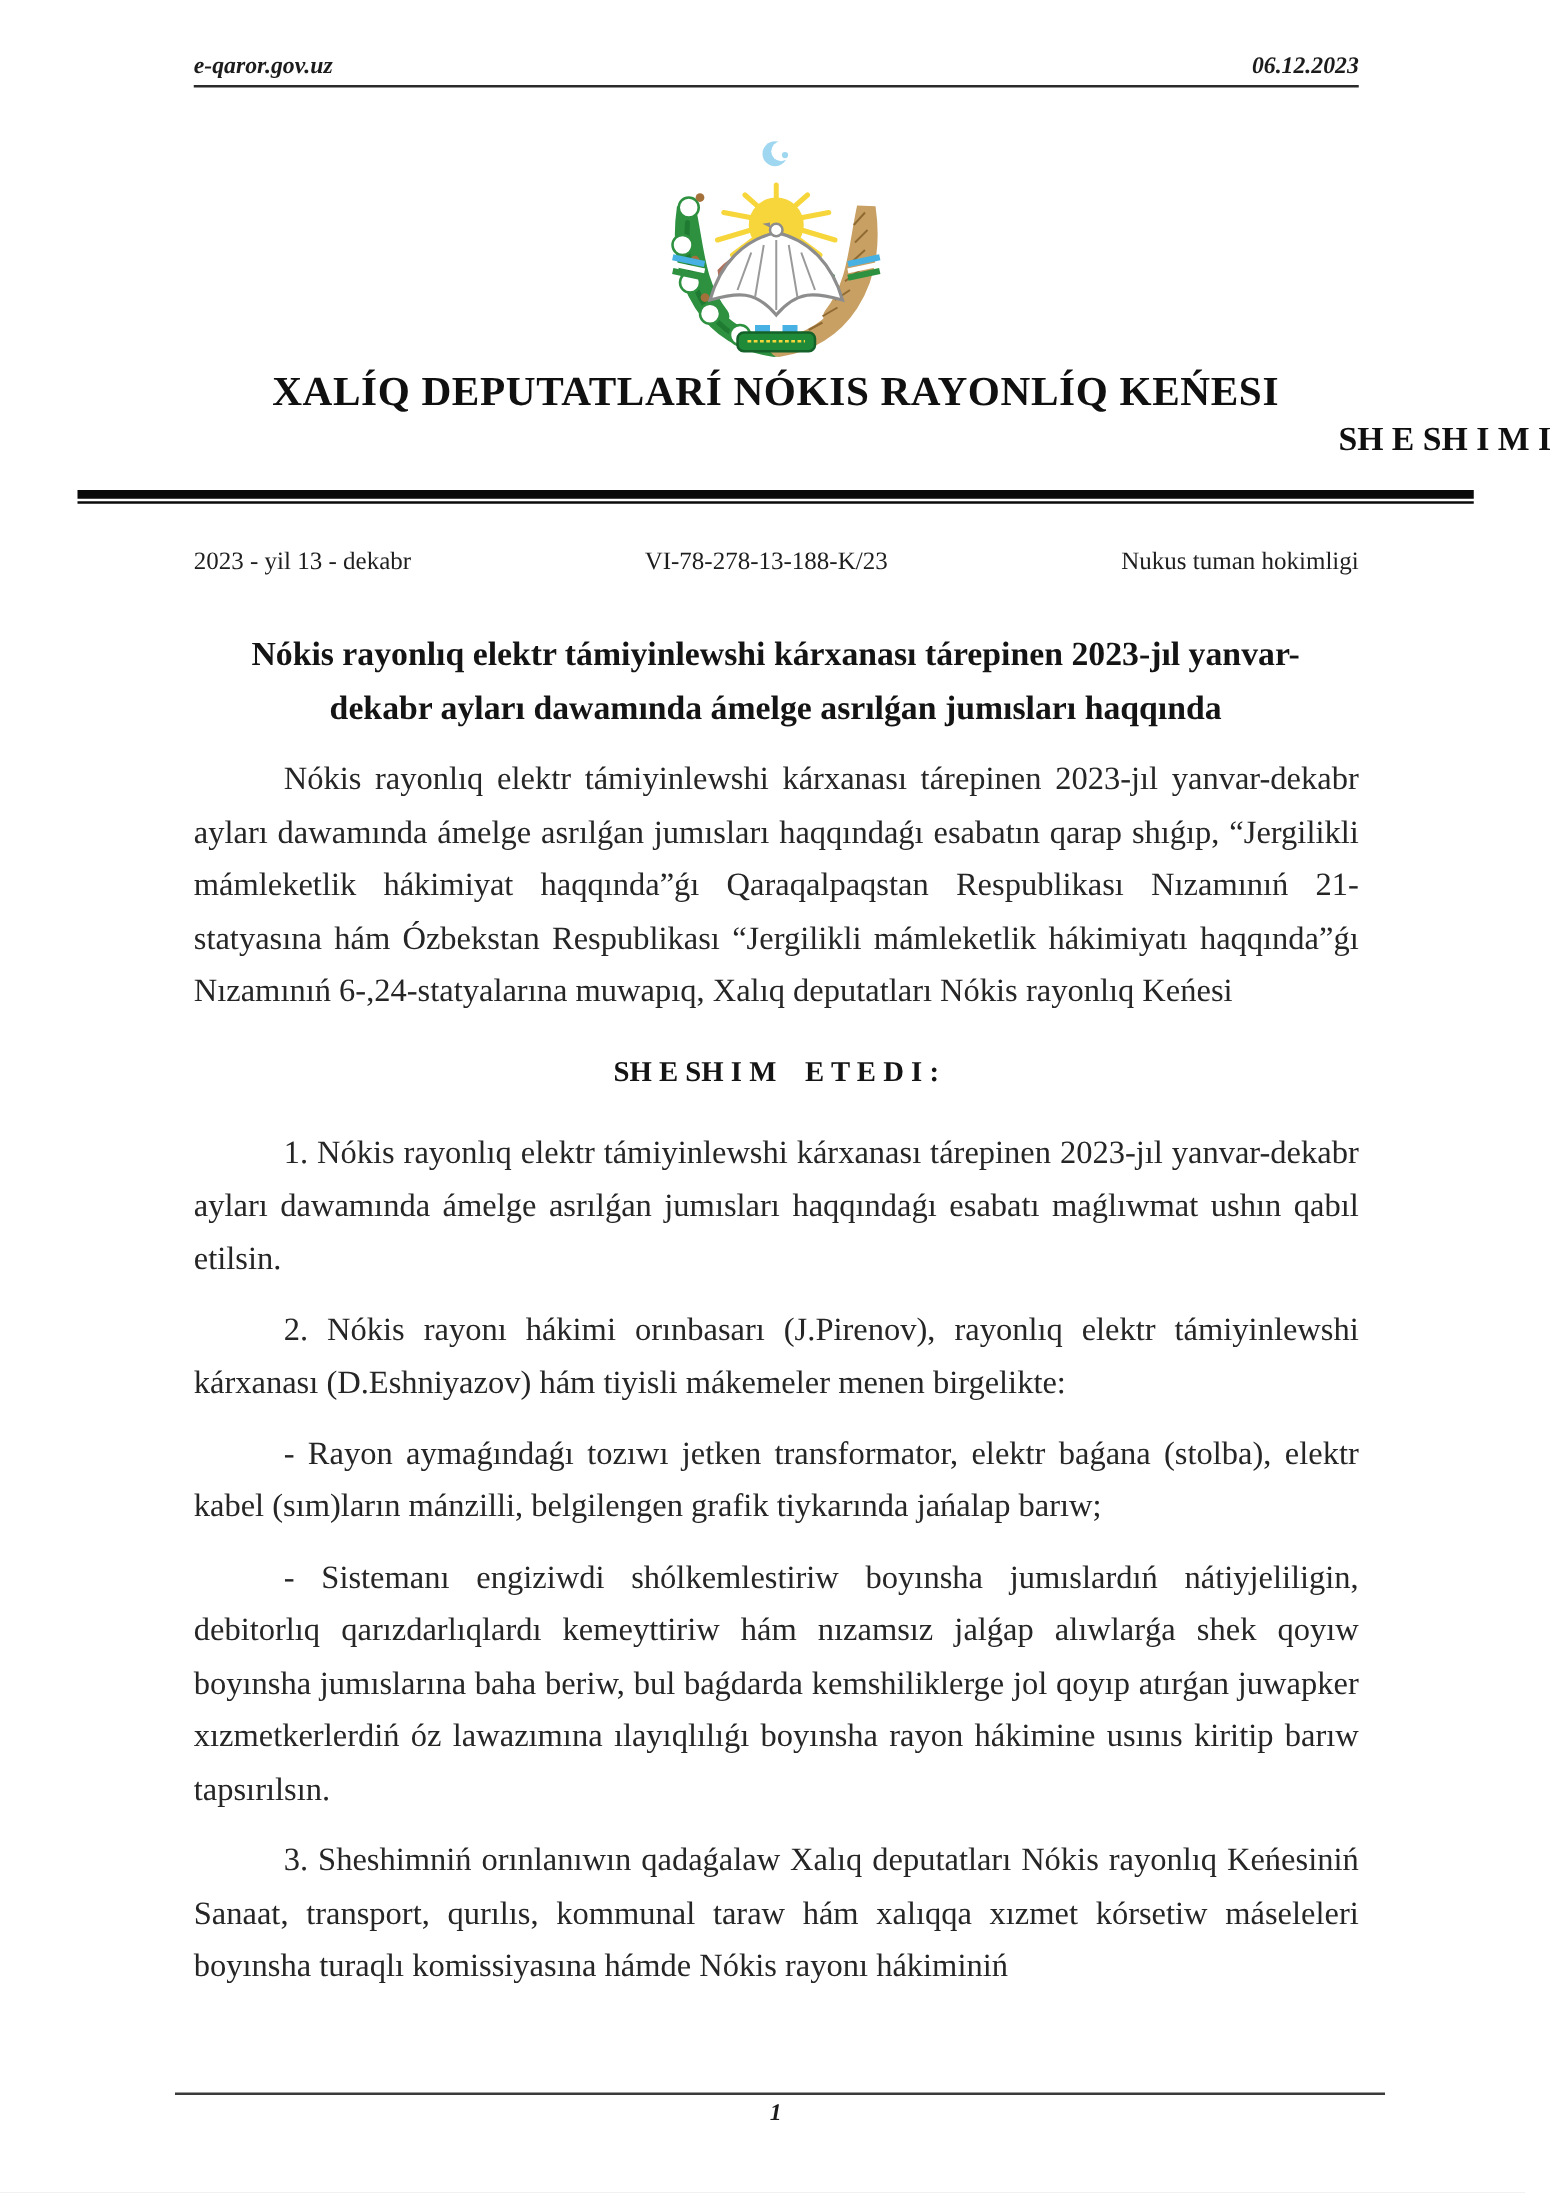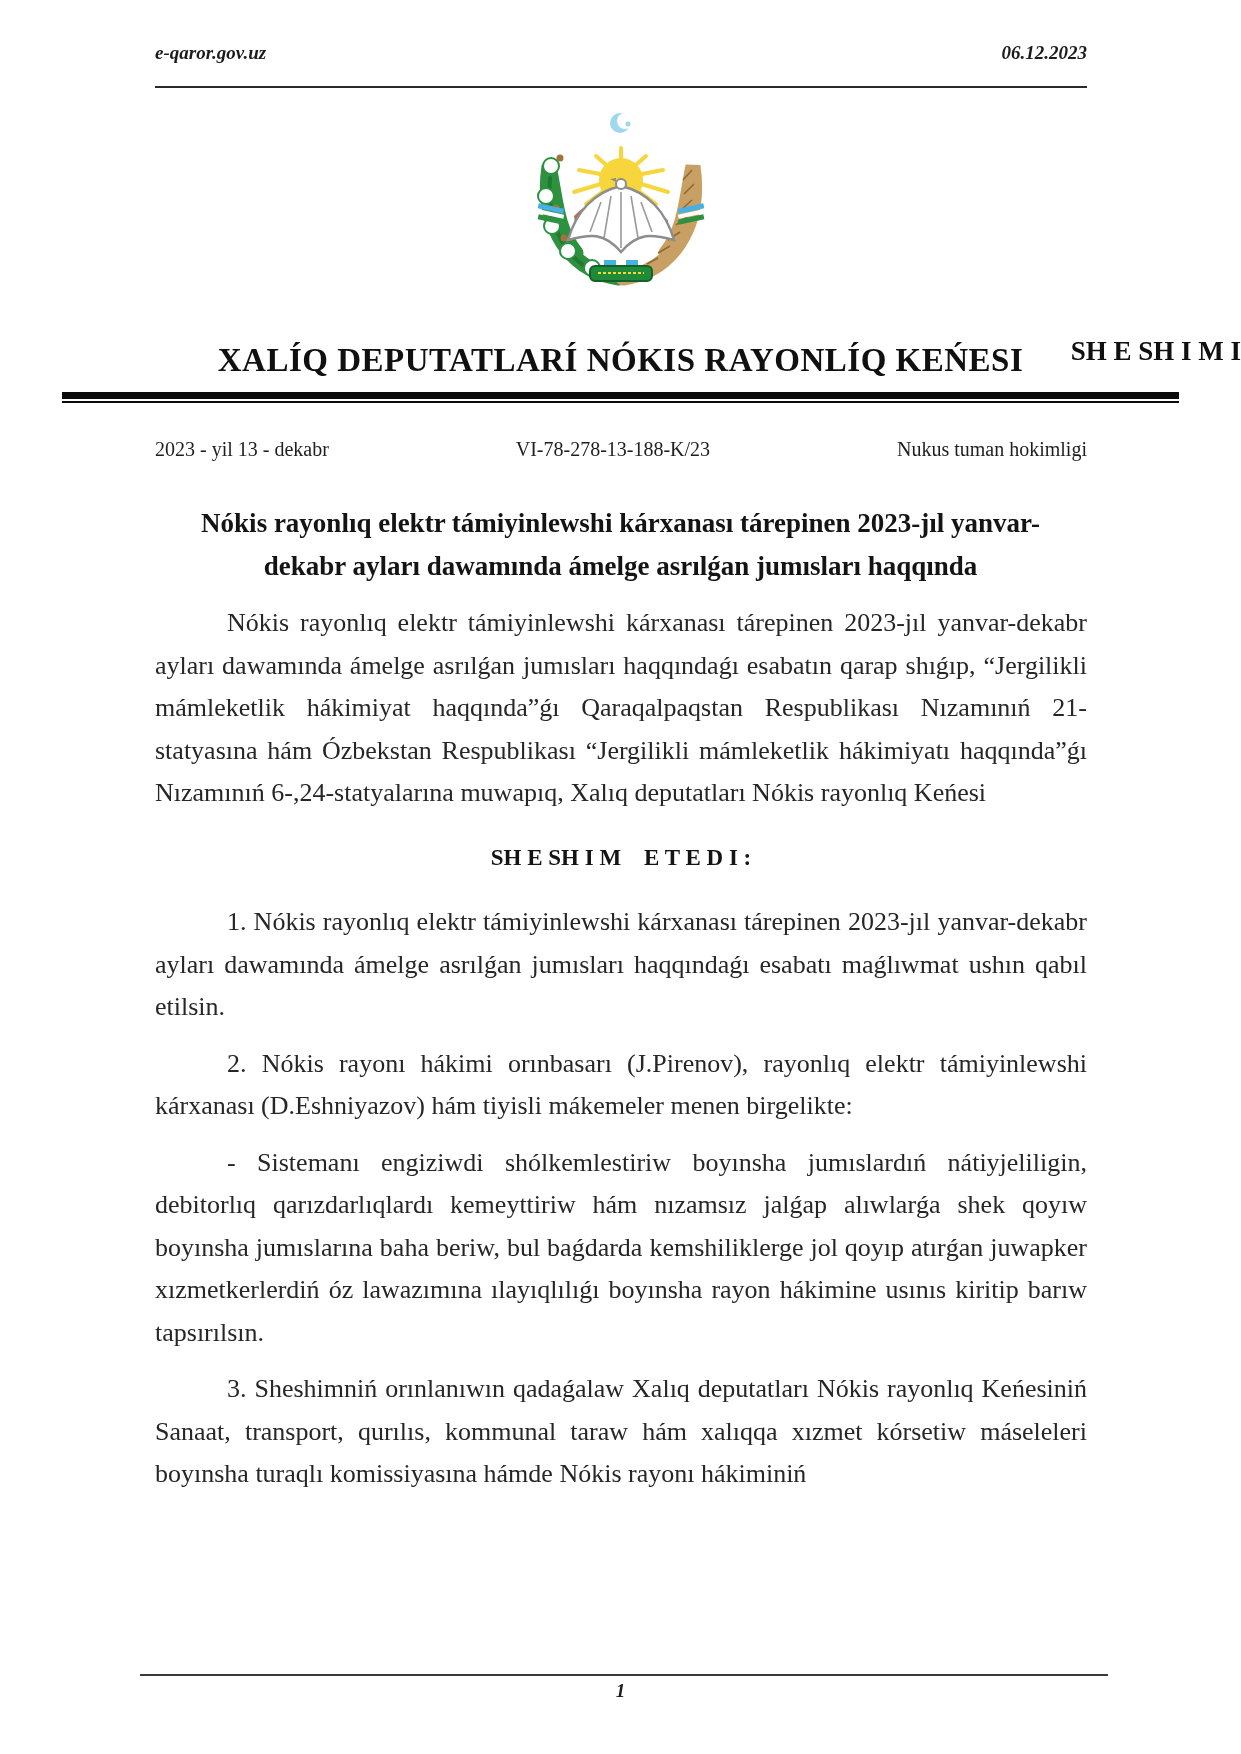--- a/index.html
+++ b/index.html
@@ -20,41 +20,40 @@
     position: absolute;
     top: 42px; left: 155px; width: 932px;
     display: flex;
     justify-content: space-between;
     align-items: flex-end;
     font-size: 19px;
     font-weight: bold;
     font-style: italic;
     color: #1c1c1c;
     border-bottom: 2px solid #2a2a2a;
-    padding-bottom: 22px;
+    padding-bottom: 4px;
   }
 
   
   .emblem-wrap {
     position: absolute;
     top: 108px; left: 50%;
     transform: translateX(-50%);
     width: 210px; height: 180px;
   }
 
   
   .org-title {
     position: absolute;
     top: 296px; left: 0; width: 100%;
     text-align: center;
     font-size: 33px;
     font-weight: bold;
     letter-spacing: 0.5px;
     color: #101010;
-    margin-top: 46px;
   }
   .doc-type {
     position: absolute;
     top: 336px; left: 0; width: 100%;
     text-align: right;
     font-size: 27px;
     font-weight: bold;
     color: #101010;
     white-space: pre-wrap;
   }
@@ -217,20 +216,21 @@
     <span>Nukus tuman hokimligi</span>
   </div>
 
   <div class="subject">Nókis rayonlıq elektr támiyinlewshi kárxanası tárepinen 2023-jıl yanvar-dekabr ayları dawamında ámelge asrılǵan jumısları haqqında</div>
 
   <div class="body-text">
     <p>Nókis rayonlıq elektr támiyinlewshi kárxanası tárepinen 2023-jıl yanvar-dekabr ayları dawamında ámelge asrılǵan jumısları haqqındaǵı esabatın qarap shıǵıp, “Jergilikli mámleketlik hákimiyat haqqında”ǵı Qaraqalpaqstan Respublikası Nızamınıń 21-statyasına hám Ózbekstan Respublikası “Jergilikli mámleketlik hákimiyatı haqqında”ǵı Nızamınıń 6-,24-statyalarına muwapıq, Xalıq deputatları Nókis rayonlıq Keńesi</p>
     <div class="resolution-heading">SH E SH I M    E T E D I :</div>
     <p>1. Nókis rayonlıq elektr támiyinlewshi kárxanası tárepinen 2023-jıl yanvar-dekabr ayları dawamında ámelge asrılǵan jumısları haqqındaǵı esabatı maǵlıwmat ushın qabıl etilsin.</p>
     <p>2. Nókis rayonı hákimi orınbasarı (J.Pirenov), rayonlıq elektr támiyinlewshi kárxanası (D.Eshniyazov) hám tiyisli mákemeler menen birgelikte:</p>
+    <p>- Rayon aymaǵındaǵı tozıwı jetken transformator, elektr baǵana (stolba), elektr kabel (sım)ların mánzilli, belgilengen grafik tiykarında jańalap barıw;</p>
     <p>- Sistemanı engiziwdi shólkemlestiriw boyınsha jumıslardıń nátiyjeliligin, debitorlıq qarızdarlıqlardı kemeyttiriw hám nızamsız jalǵap alıwlarǵa shek qoyıw boyınsha jumıslarına baha beriw, bul baǵdarda kemshiliklerge jol qoyıp atırǵan juwapker xızmetkerlerdiń óz lawazımına ılayıqlılıǵı boyınsha rayon hákimine usınıs kiritip barıw tapsırılsın.</p>
     <p>3. Sheshimniń orınlanıwın qadaǵalaw Xalıq deputatları Nókis rayonlıq Keńesiniń Sanaat, transport, qurılıs, kommunal taraw hám xalıqqa xızmet kórsetiw máseleleri boyınsha turaqlı komissiyasına hámde Nókis rayonı hákiminiń</p>
   </div>
 
   <div class="footer-rule"></div>
   <div class="page-number">1</div>
 
 </div>
 
 </body></html>

